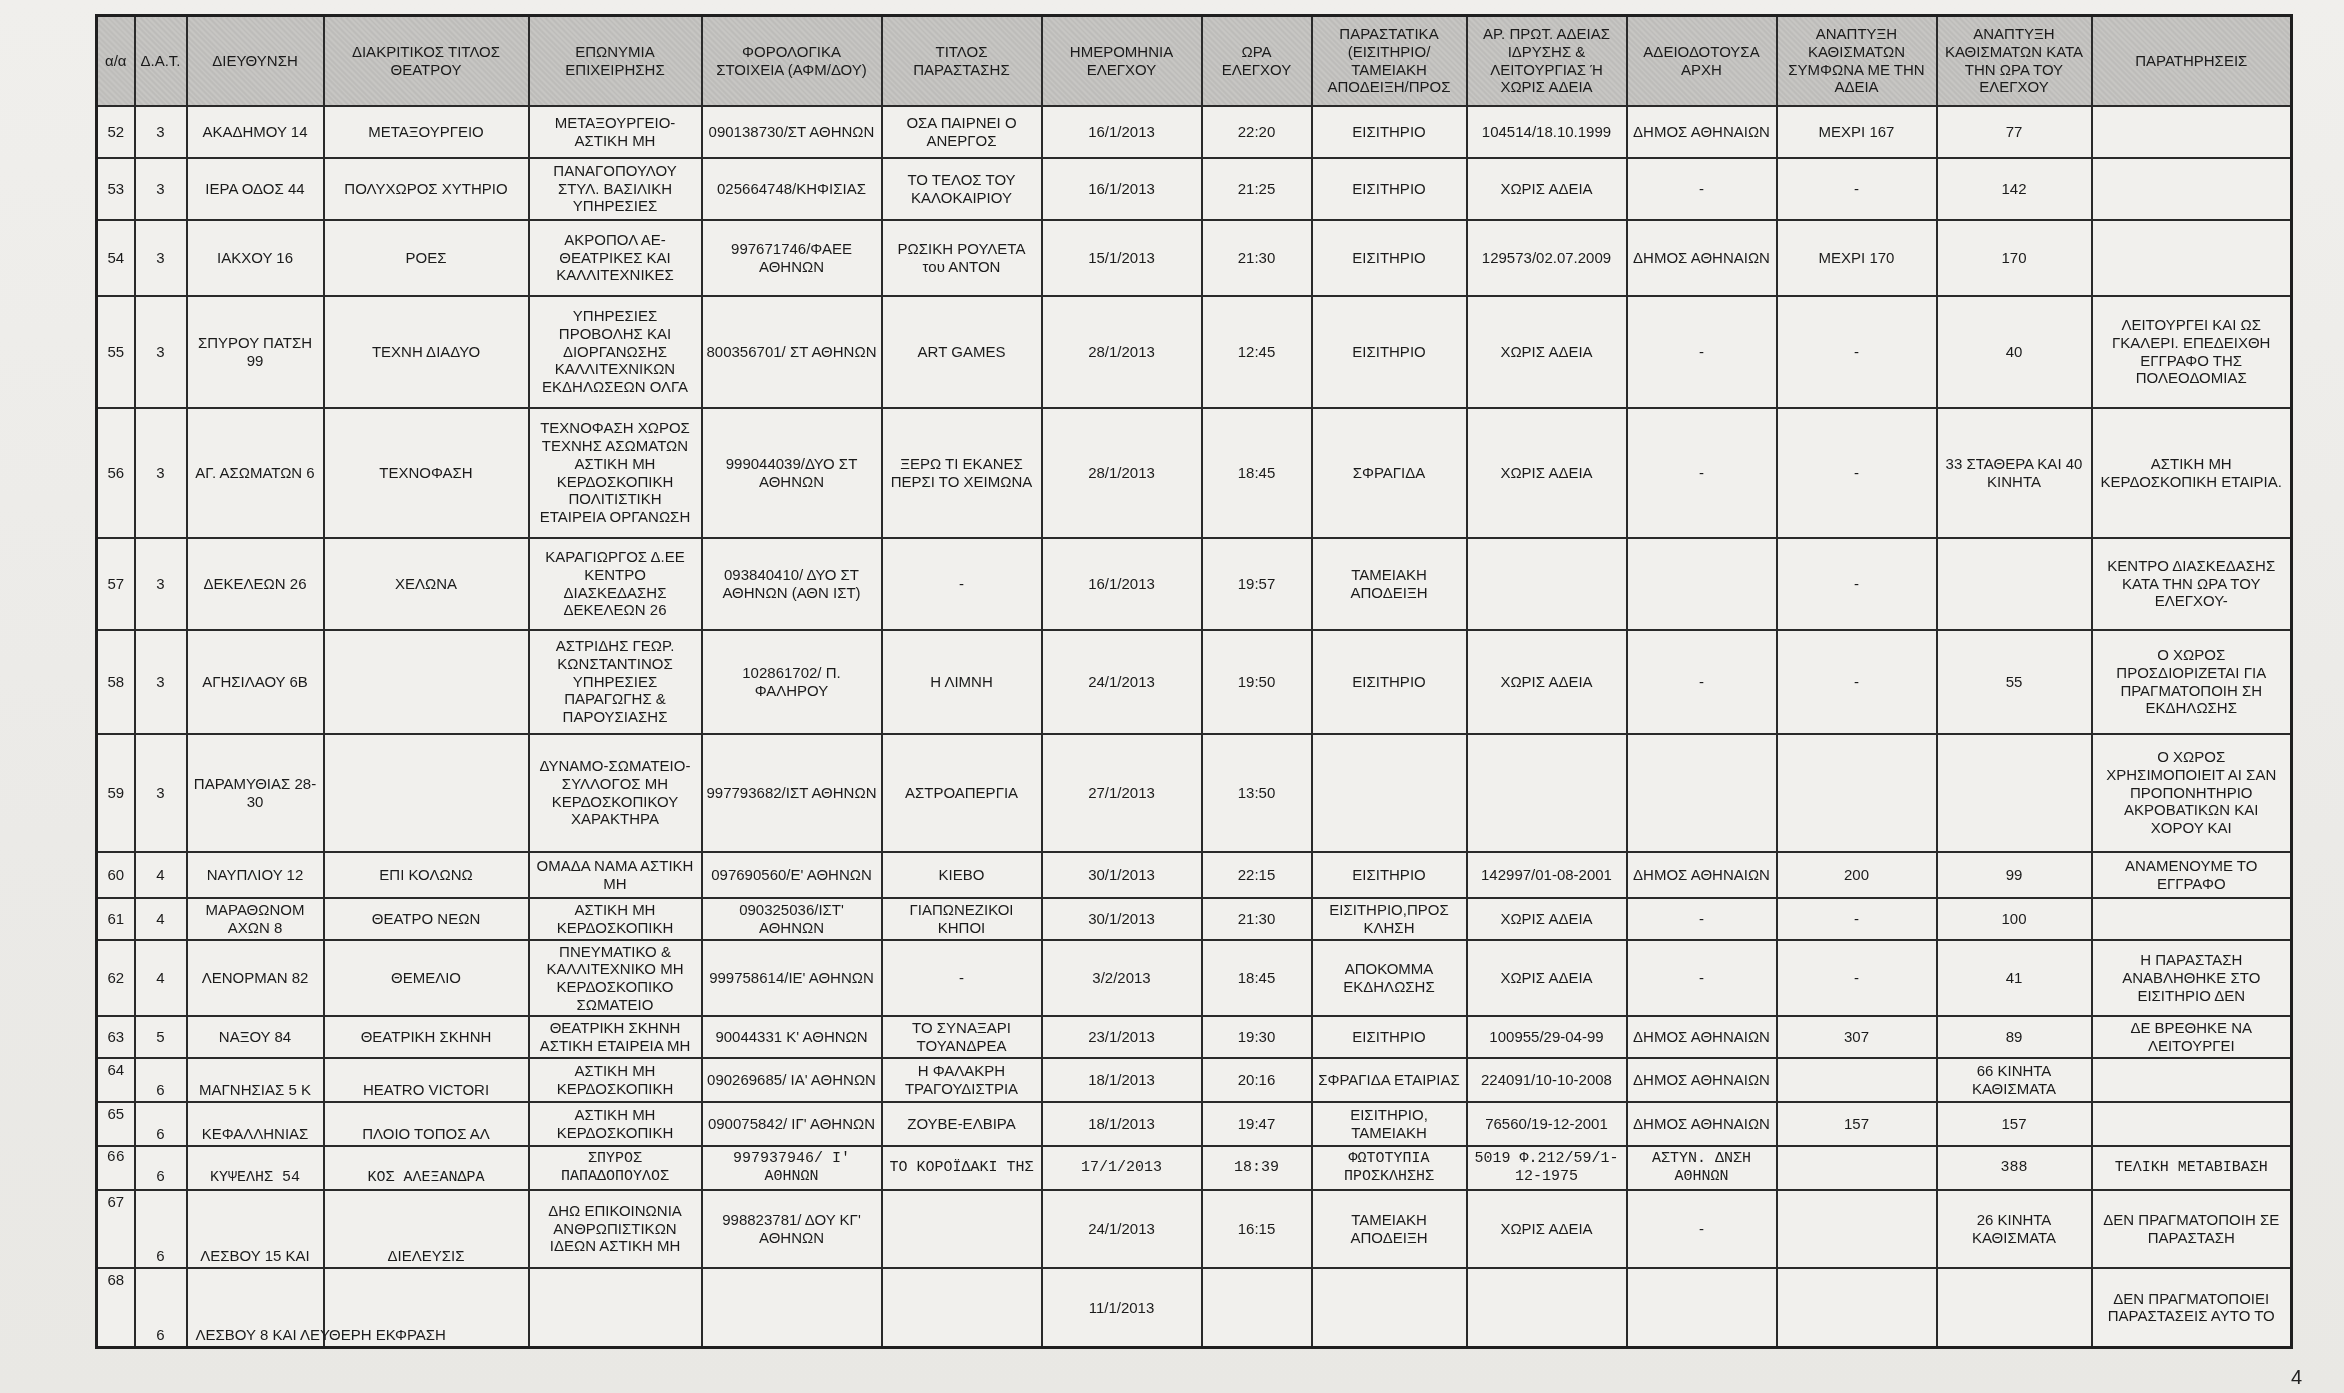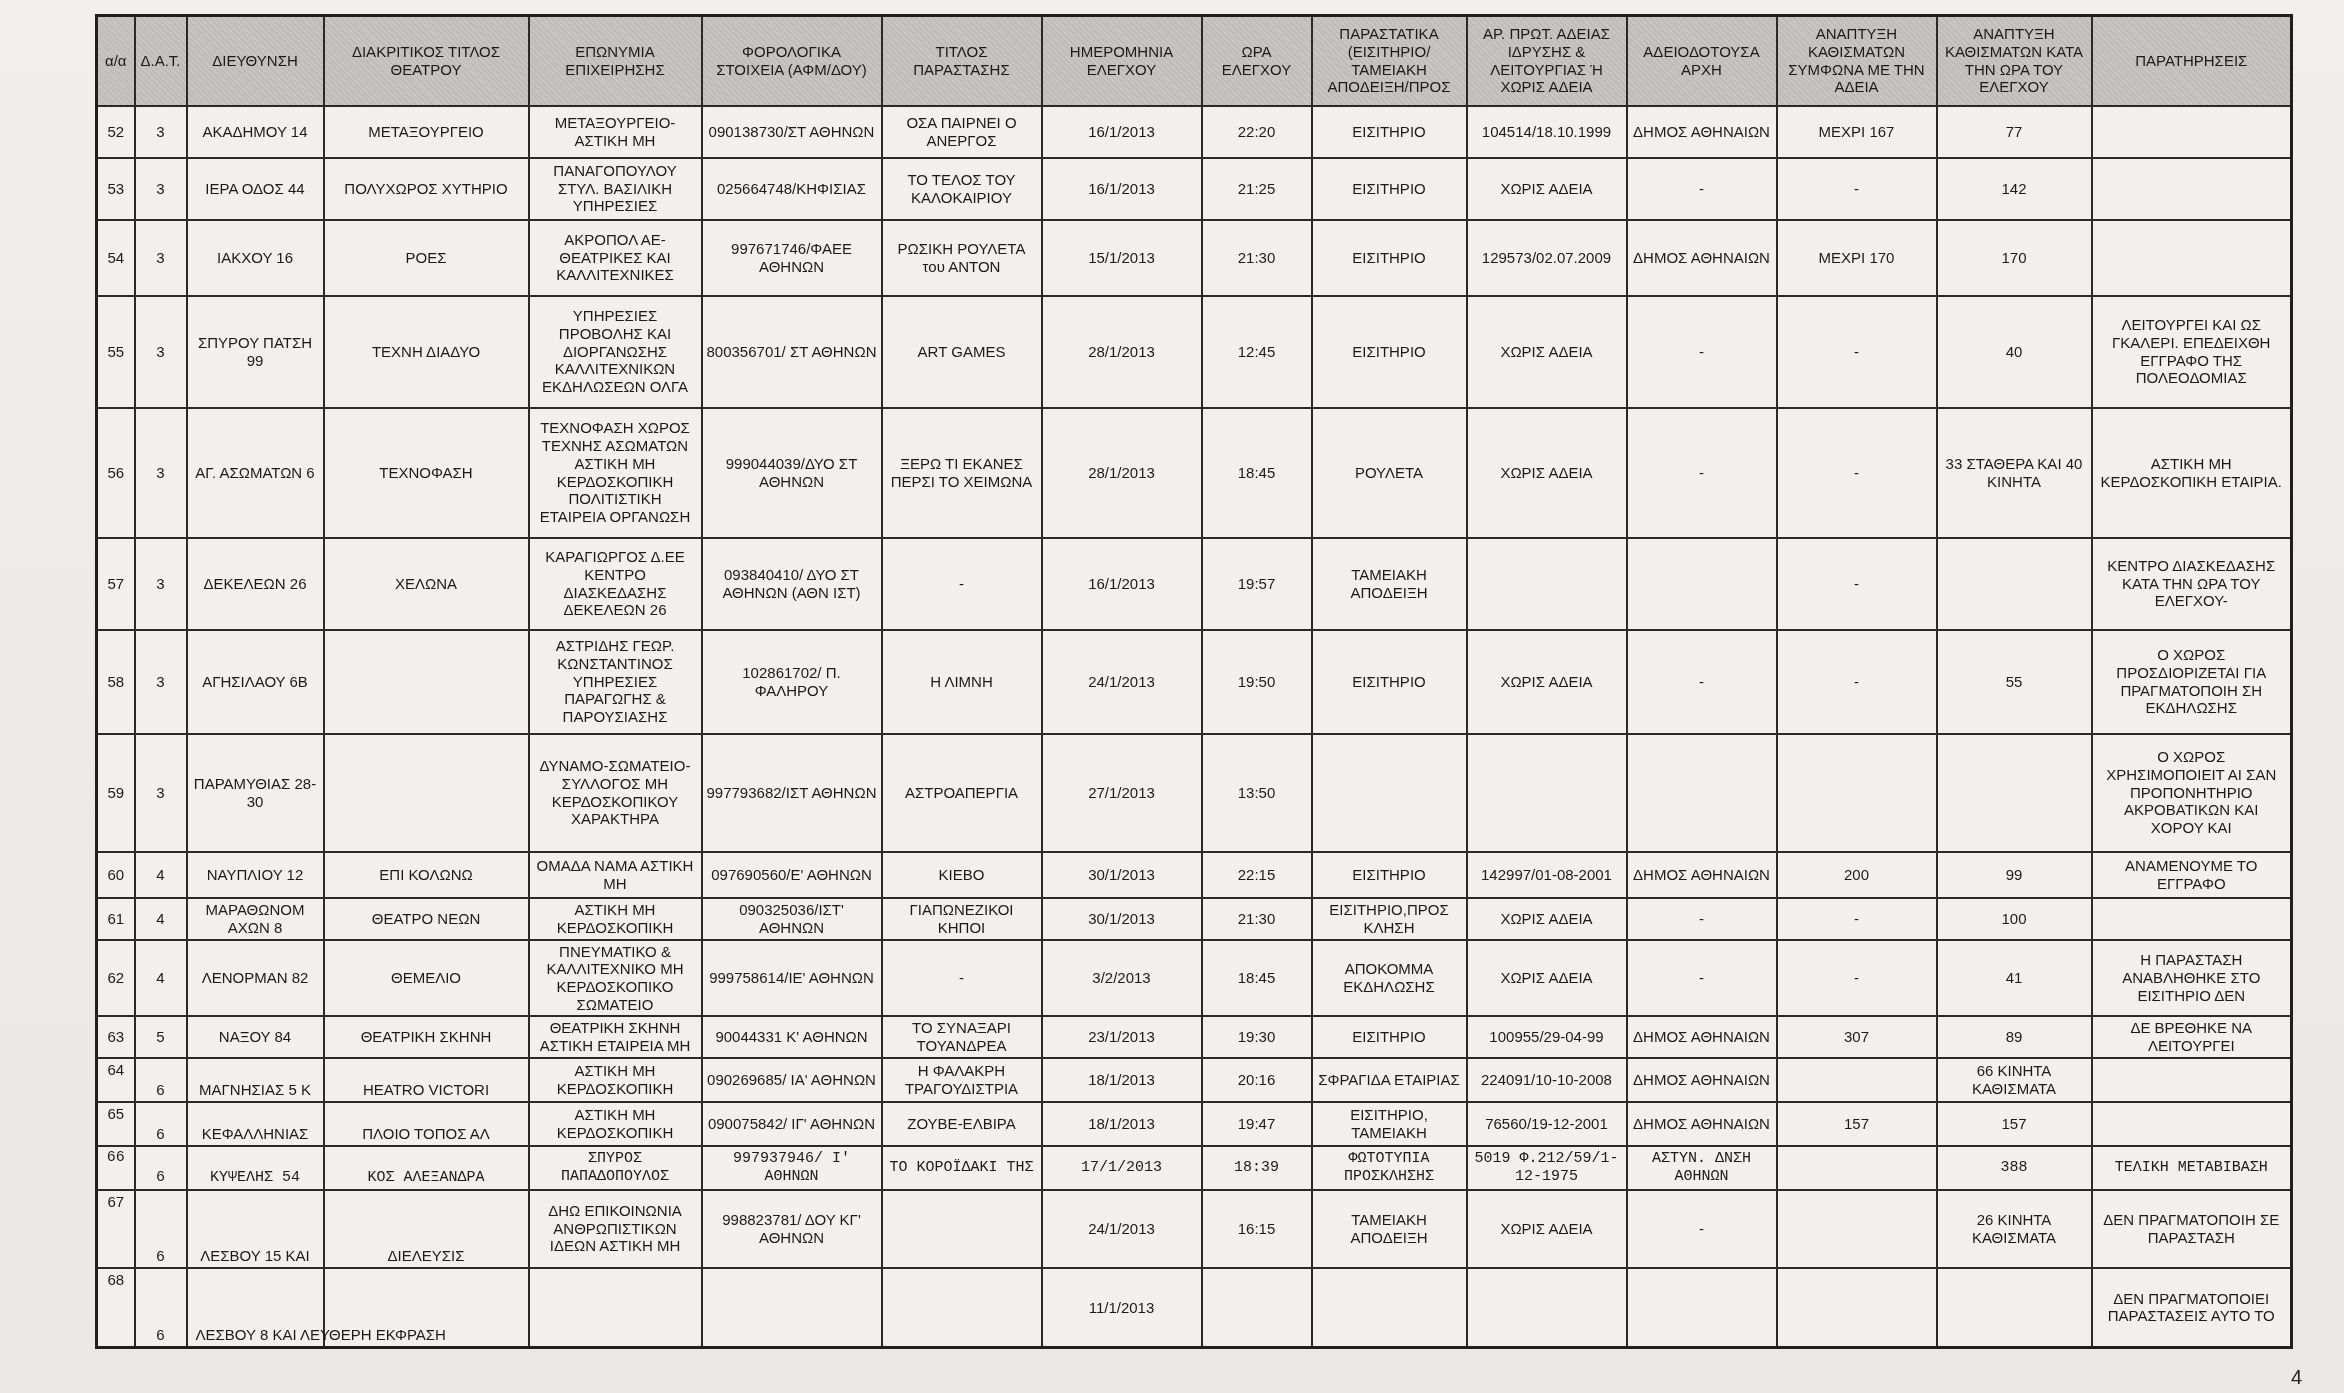--- a/index.html
+++ b/index.html
@@ -164,21 +164,21 @@
         <tr style="height: 130px;">
           <td class="cell-aa">56</td>
           <td class="cell-dat">3</td>
           <td class="cell-address">ΑΓ. ΑΣΩΜΑΤΩΝ 6</td>
           <td class="cell-theater-title">ΤΕΧΝΟΦΑΣΗ</td>
           <td class="cell-business-name">ΤΕΧΝΟΦΑΣΗ ΧΩΡΟΣ ΤΕΧΝΗΣ ΑΣΩΜΑΤΩΝ ΑΣΤΙΚΗ ΜΗ ΚΕΡΔΟΣΚΟΠΙΚΗ ΠΟΛΙΤΙΣΤΙΚΗ ΕΤΑΙΡΕΙΑ ΟΡΓΑΝΩΣΗ</td>
           <td class="cell-tax-info">999044039/ΔΥΟ ΣΤ ΑΘΗΝΩΝ</td>
           <td class="cell-performance-title">ΞΕΡΩ ΤΙ ΕΚΑΝΕΣ ΠΕΡΣΙ ΤΟ ΧΕΙΜΩΝΑ</td>
           <td class="cell-inspection-date">28/1/2013</td>
           <td class="cell-inspection-time">18:45</td>
-          <td class="cell-documents">ΡΟΥΛΕΤΑ</td>
+          <td class="cell-documents">ΣΦΡΑΓΙΔΑ</td>
           <td class="cell-license-number">ΧΩΡΙΣ ΑΔΕΙΑ</td>
           <td class="cell-licensing-authority">-</td>
           <td class="cell-seats-licensed">-</td>
           <td class="cell-seats-at-inspection">33 ΣΤΑΘΕΡΑ ΚΑΙ 40 ΚΙΝΗΤΑ</td>
           <td class="cell-remarks">ΑΣΤΙΚΗ ΜΗ ΚΕΡΔΟΣΚΟΠΙΚΗ ΕΤΑΙΡΙΑ.</td>
         </tr>
         <tr style="height: 92px;">
           <td class="cell-aa">57</td>
           <td class="cell-dat">3</td>
           <td class="cell-address">ΔΕΚΕΛΕΩΝ 26</td>

